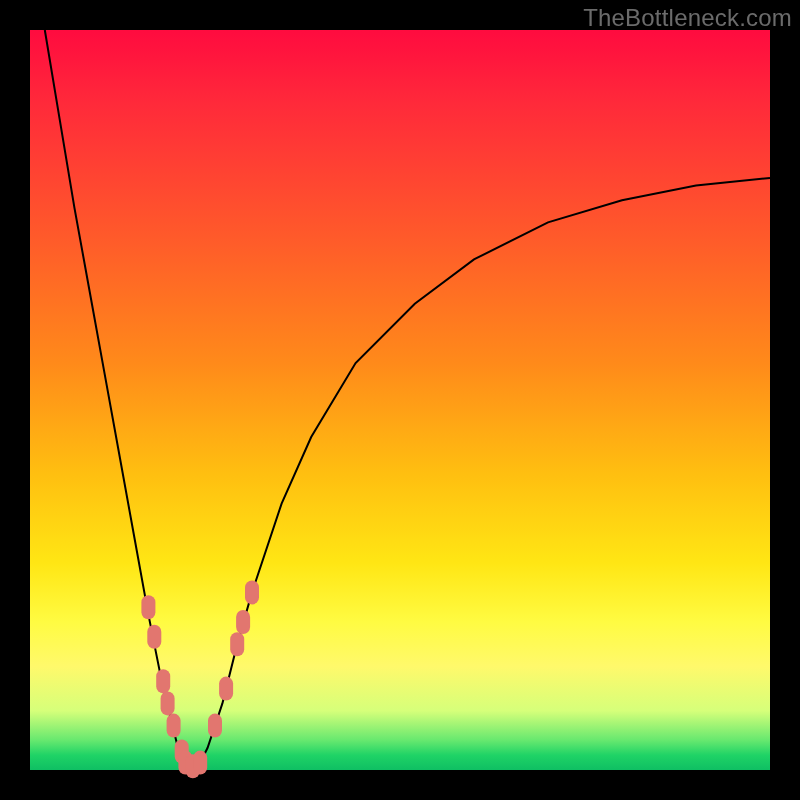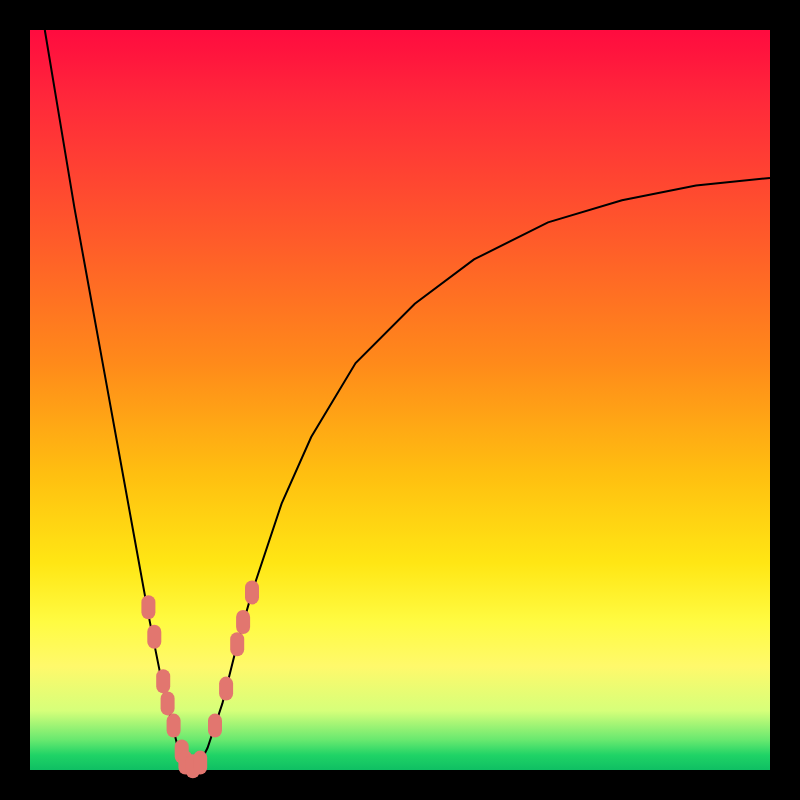--- a/index.html
+++ b/index.html
@@ -66,20 +66,21 @@
   }
   .marker {
     fill: #e2766f;
     stroke: none;
   }
 </style>
 </head>
 <body>
 
 <div class="frame">
+  <div class="watermark">TheBottleneck.com</div>
   <div class="plot-area">
     <svg class="curve" viewBox="0 0 740 740">
       <path id="curve-path" class="curve-line" d="M14.8 0.0 L29.6 88.8 L44.4 177.6 L59.2 259.0 L74.0 340.4 L88.8 421.8 L103.6 503.2 L118.4 584.6 L133.2 658.6 L148.0 717.8 L155.4 732.6 L162.8 740.0 L170.2 732.6 L177.6 717.8 L192.4 673.4 L207.2 614.2 L222.0 562.4 L251.6 473.6 L281.2 407.0 L325.6 333.0 L384.8 273.8 L444.0 229.4 L518.0 192.4 L592.0 170.2 L666.0 155.4 L740.0 148.0"></path>
       <g id="marker-group">
           <rect x="111.4" y="565.2" width="14" height="24" rx="7" ry="7" class="marker"></rect>
           <rect x="117.3" y="594.8" width="14" height="24" rx="7" ry="7" class="marker"></rect>
           <rect x="126.2" y="639.2" width="14" height="24" rx="7" ry="7" class="marker"></rect>
           <rect x="130.6" y="661.4" width="14" height="24" rx="7" ry="7" class="marker"></rect>
           <rect x="136.6" y="683.6" width="14" height="24" rx="7" ry="7" class="marker"></rect>
           <rect x="144.7" y="709.5" width="14" height="24" rx="7" ry="7" class="marker"></rect>

